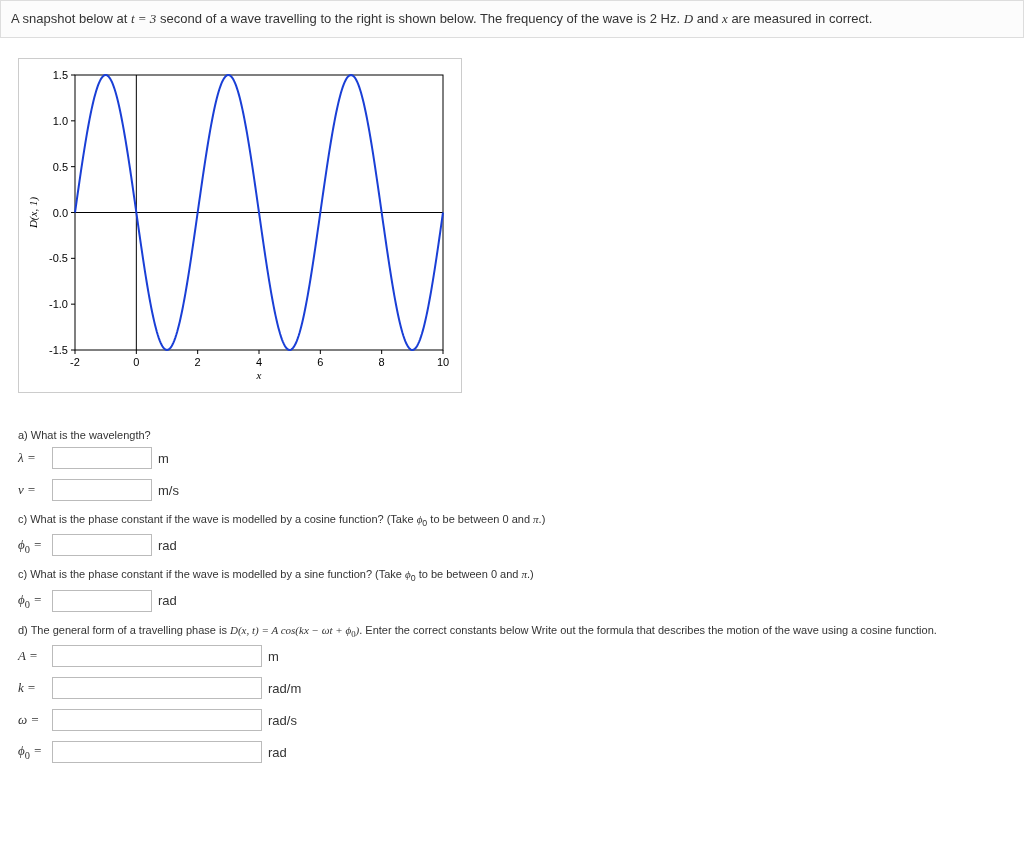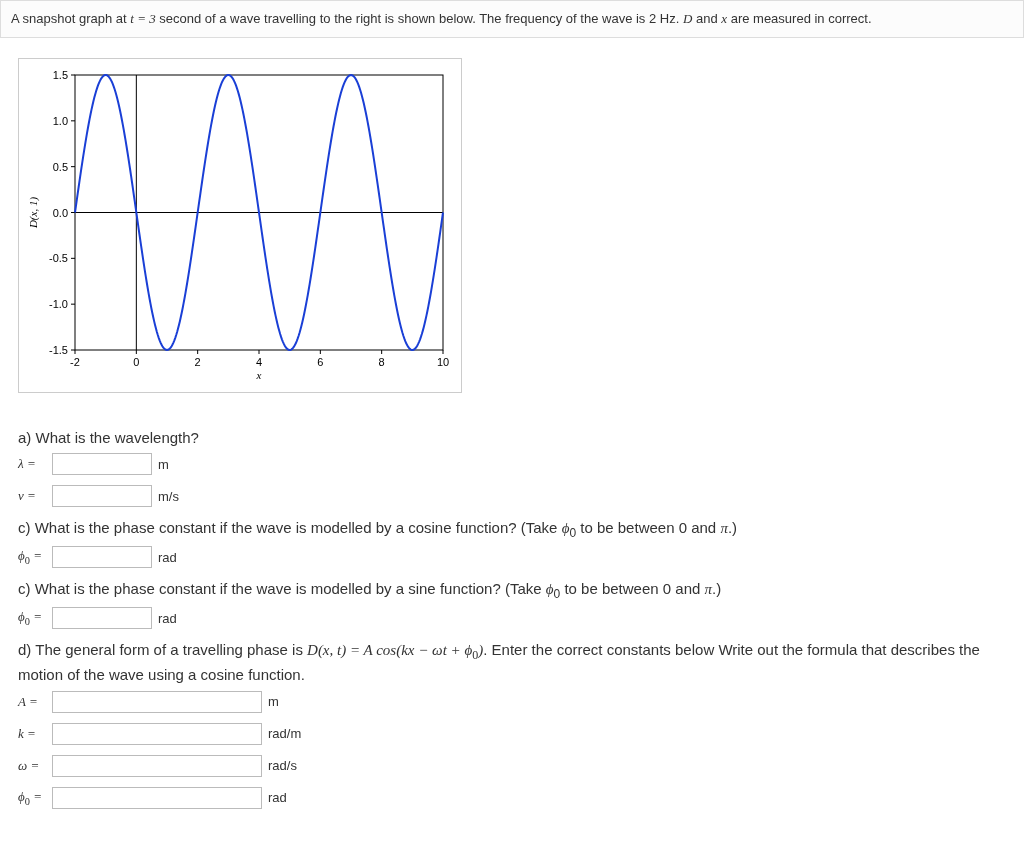--- a/index.html
+++ b/index.html
@@ -27,21 +27,21 @@
   }
   .chart-wrap {
     border: 1px solid #ccc;
     display: inline-block;
     padding: 6px 6px 4px 6px;
     background: #fff;
     margin-bottom: 24px;
   }
   .qline {
     margin: 10px 0 4px 0;
-    font-size: 15px;
+    font-size: 11px;
     line-height: 1.5;
   }
   .answer-row {
     display: flex;
     align-items: center;
     gap: 6px;
     margin: 2px 0 10px 0;
     font-size: 13px;
   }
   .answer-row .lbl {
@@ -61,21 +61,21 @@
   .it { font-style: italic; font-family: Georgia, 'Times New Roman', serif; }
   .sub0 { font-style: normal; font-size: 0.8em; vertical-align: sub; }
   .nonital { font-style: normal; font-family: Arial, Helvetica, sans-serif; margin-top: 18px; }
 </style>
 </head>
 <body>
 
 <div class="page">
 
   <div class="intro-box">
-    <span>A snapshot graph at </span><span class="it">t = 3</span><span> second of a wave travelling to the right is shown below. The frequency of the wave is </span><span class="nonital">2 Hz</span><span>. </span><span class="it">D</span><span> and </span><span class="it">x</span><span> are measured in correct.</span>
+    <span>A snapshot below at </span><span class="it">t = 3</span><span> second of a wave travelling to the right is shown below. The frequency of the wave is </span><span class="nonital">2 Hz</span><span>. </span><span class="it">D</span><span> and </span><span class="it">x</span><span> are measured in correct.</span>
   </div>
 
   <div class="content">
 
     
     <div class="chart-wrap">
       <svg id="wave-svg" width="430" height="320">
 
         <g id="plot-area">
             <rect x="50" y="10" width="368" height="275" fill="none" stroke="#000" stroke-width="1"></rect>

